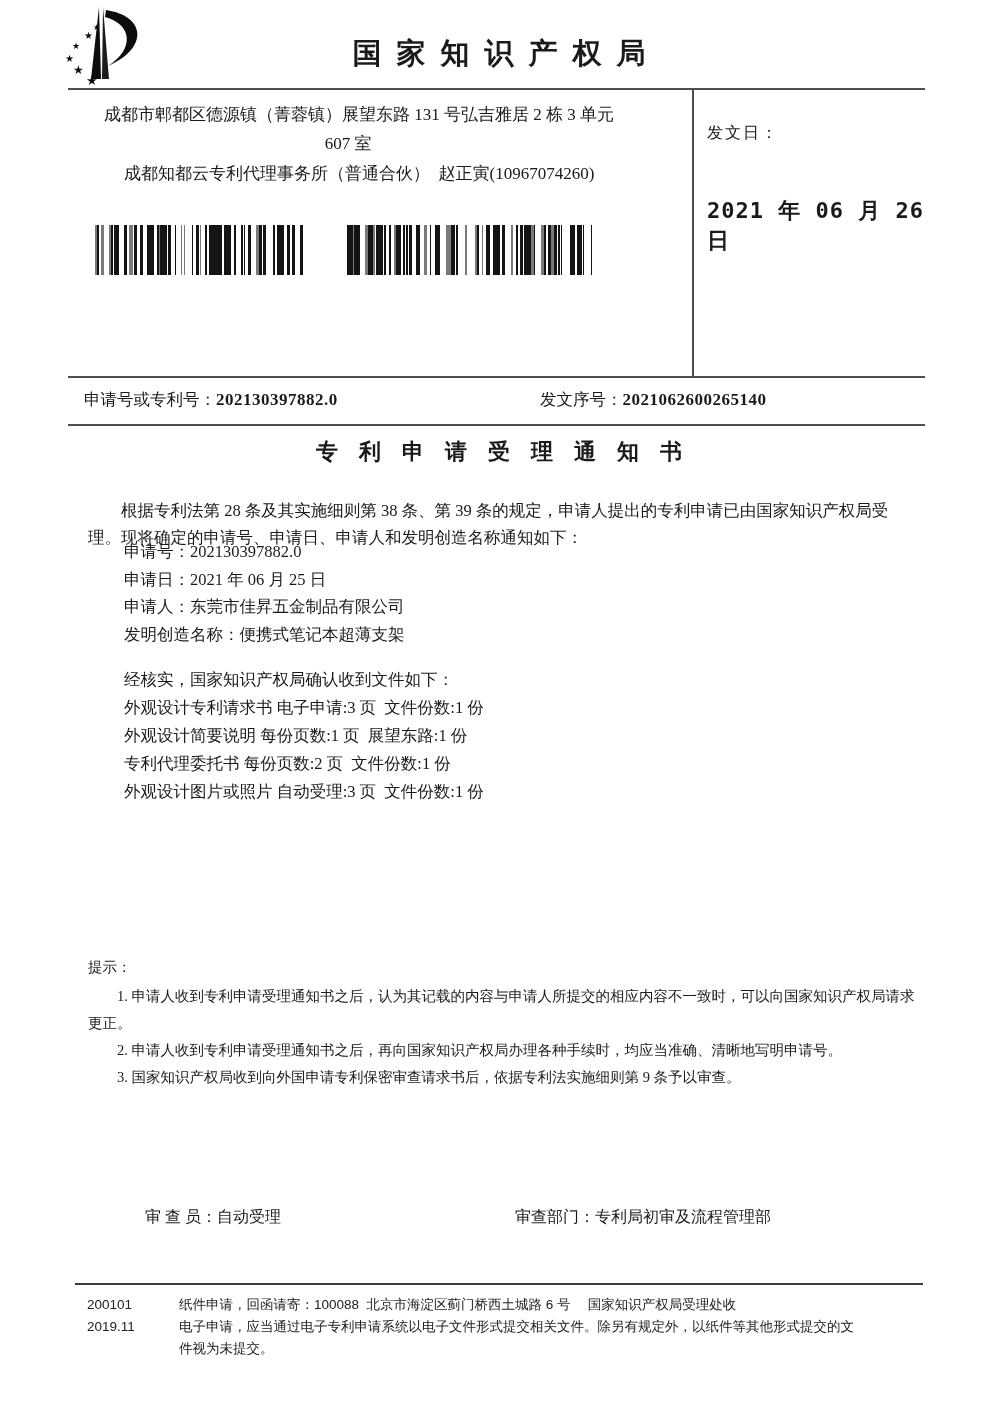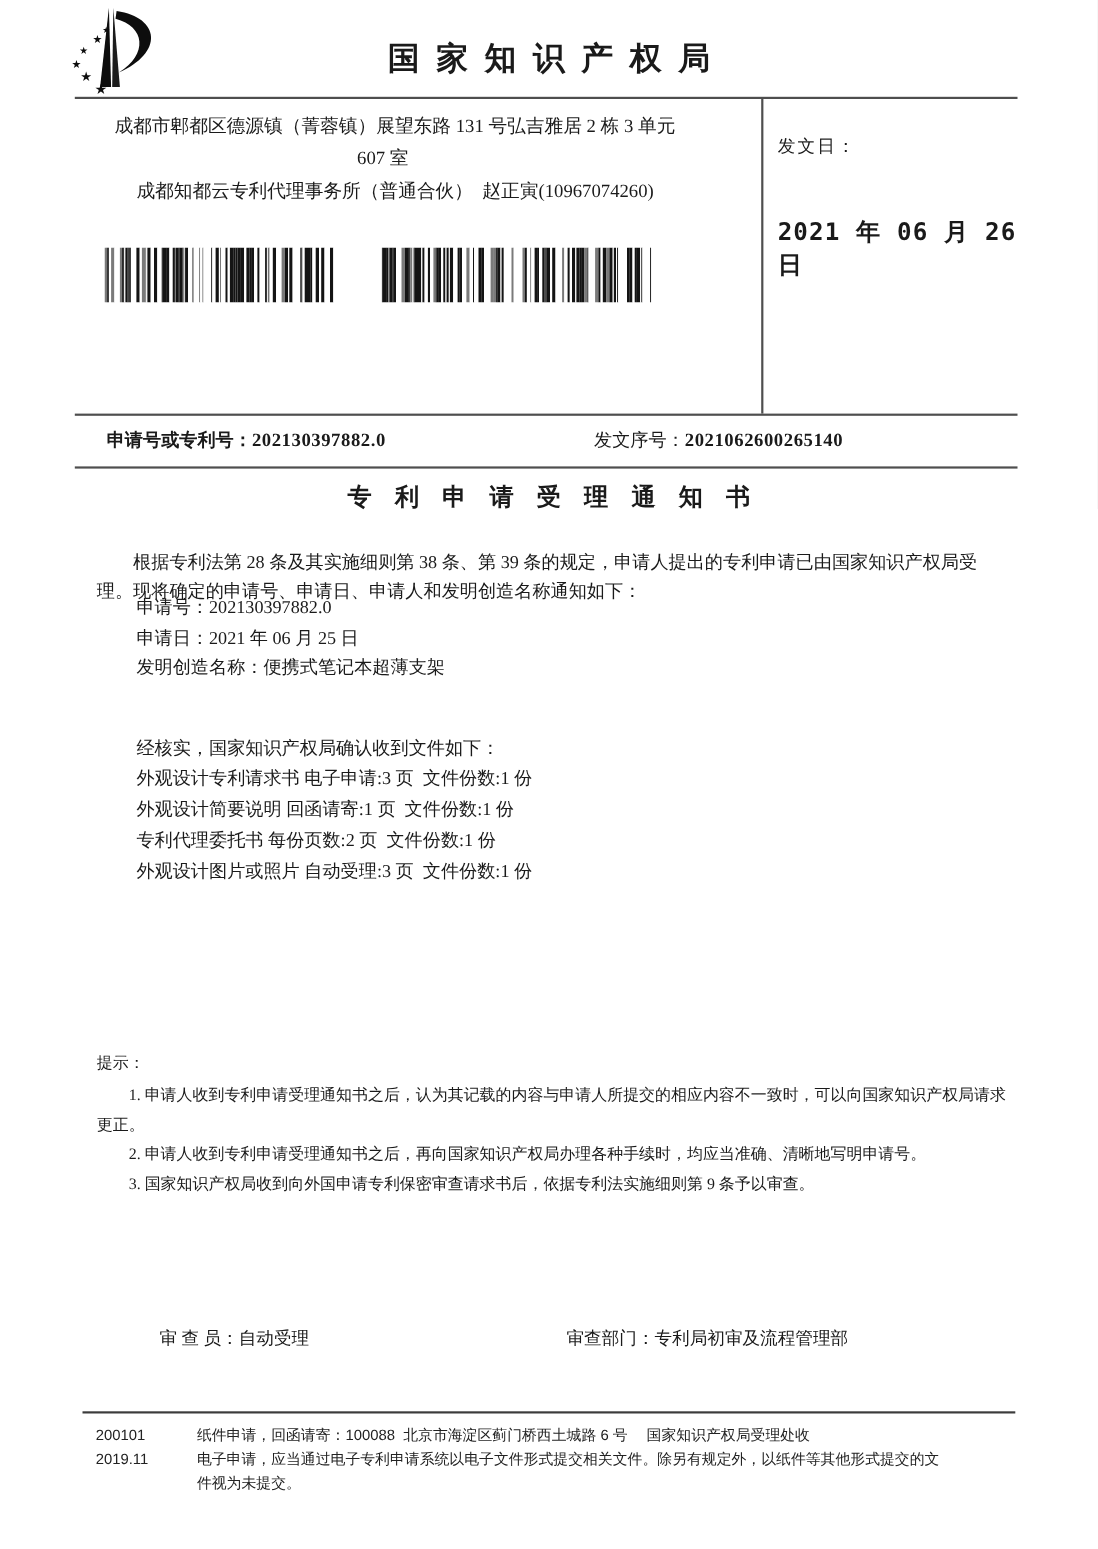--- a/index.html
+++ b/index.html
@@ -43,21 +43,21 @@
   .date-value {
     margin:52px 0 0 13px; font-size:22px; font-weight:bold;
     font-family:"DejaVu Sans Mono","Liberation Mono",monospace; letter-spacing:1px;
   }
 
   
   .ref-row {
     position:absolute; left:68px; top:376px; width:857px; height:48px;
     border-bottom:2px solid #4e4e4e;
   }
-  .ref-app { position:absolute; left:29px; top:13px; font-size:16.5px;font-weight:bold; }
+  .ref-app { position:absolute; left:16px; top:13px; font-size:16.5px; }
   .ref-serial { position:absolute; left:472px; top:13px; font-size:16.5px; }
   .ref-row b { font-size:17px; letter-spacing:0.5px; }
 
   
   .notice-title {
     position:absolute; left:0; top:437px; width:998px; text-align:center;
     font-size:22px; font-weight:bold; letter-spacing:21px; text-indent:21px;
   }
   .intro {
     position:absolute; left:88px; top:480px; width:828px;
@@ -127,27 +127,28 @@
     <div class="ref-serial"><span>发文序号：</span><b>2021062600265140</b></div>
   </div>
 
   <div class="notice-title">专利申请受理通知书</div>
 
   <p class="intro pre">根据专利法第 28 条及其实施细则第 38 条、第 39 条的规定，申请人提出的专利申请已由国家知识产权局受理。现将确定的申请号、申请日、申请人和发明创造名称通知如下：</p>
 
   <div class="fields">
     <div class="pre"><span>申请号：</span><span>202130397882.0</span></div>
     <div class="pre"><span>申请日：</span><span>2021 年 06 月 25 日</span></div>
+    <div class="pre"><span>申请人：</span><span>东莞市佳昇五金制品有限公司</span></div>
     <div class="pre"><span>发明创造名称：</span><span>便携式笔记本超薄支架</span></div>
   </div>
 
   <div class="received">
     <div class="pre">经核实，国家知识产权局确认收到文件如下：</div>
     <div class="pre">外观设计专利请求书 电子申请:3 页  文件份数:1 份</div>
-    <div class="pre">外观设计简要说明 回函请寄:1 页  文件份数:1 份</div>
+    <div class="pre">外观设计简要说明 每份页数:1 页  展望东路:1 份</div>
     <div class="pre">专利代理委托书 每份页数:2 页  文件份数:1 份</div>
     <div class="pre">外观设计图片或照片 自动受理:3 页  文件份数:1 份</div>
   </div>
 
   <div class="tips">
     <p class="tips-heading">提示：</p>
     <p class="tip-item pre">1. 申请人收到专利申请受理通知书之后，认为其记载的内容与申请人所提交的相应内容不一致时，可以向国家知识产权局请求更正。</p>
     <p class="tip-item pre">2. 申请人收到专利申请受理通知书之后，再向国家知识产权局办理各种手续时，均应当准确、清晰地写明申请号。</p>
     <p class="tip-item pre">3. 国家知识产权局收到向外国申请专利保密审查请求书后，依据专利法实施细则第 9 条予以审查。</p>
   </div>

